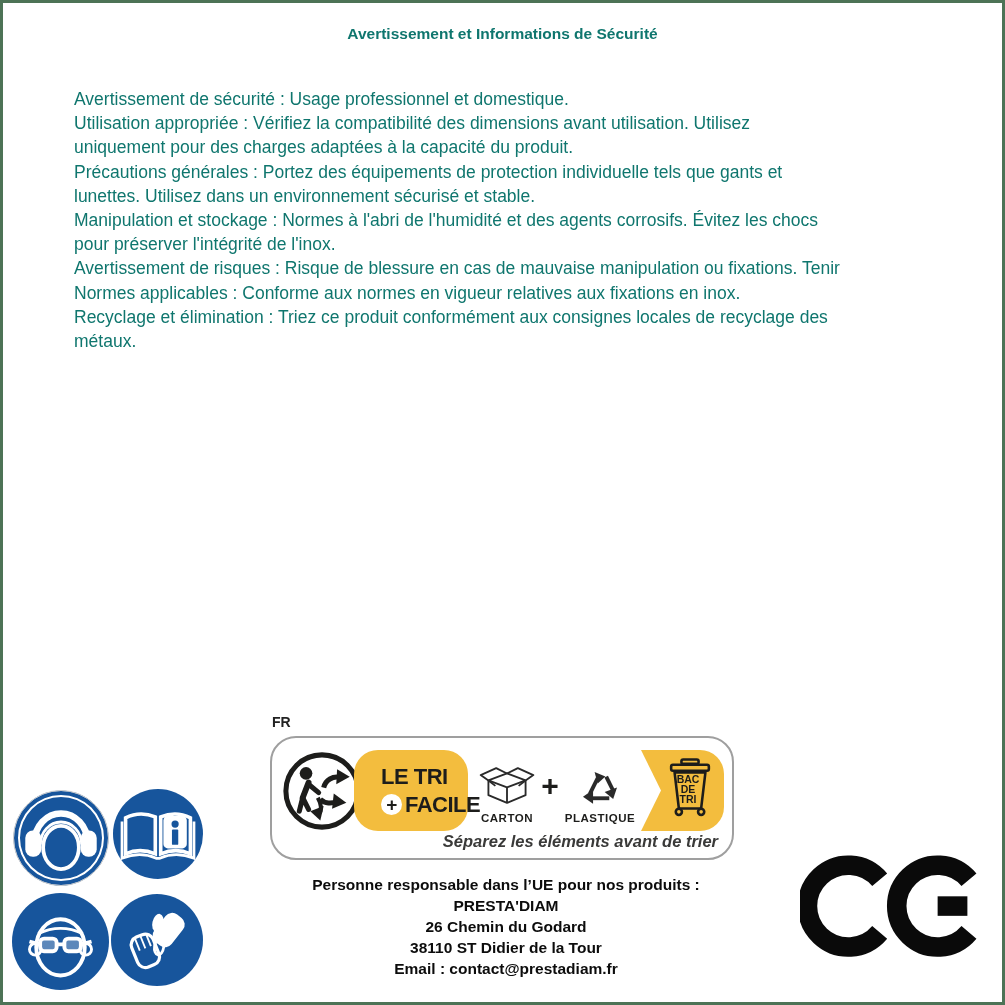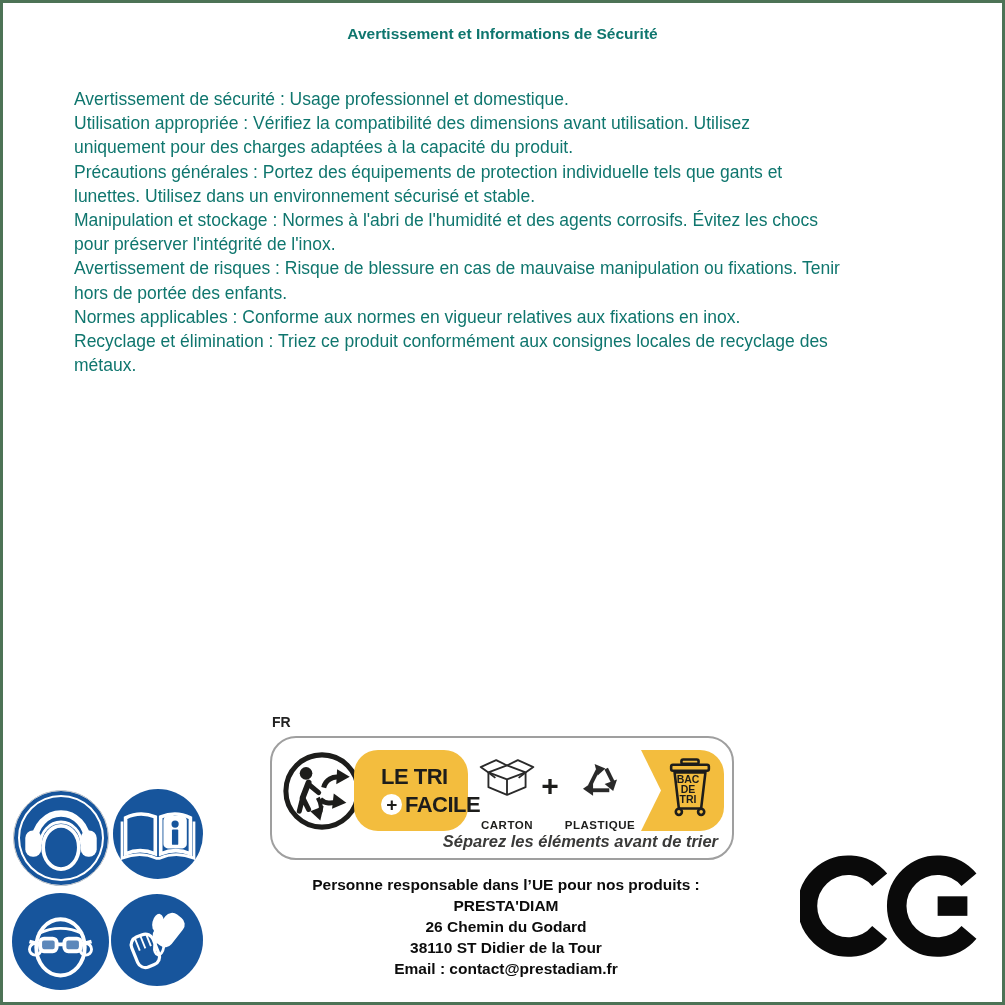--- a/index.html
+++ b/index.html
@@ -34,21 +34,21 @@
     color:#1d1d1b;padding-left:27px;box-sizing:border-box;
     display:flex;flex-direction:column;justify-content:center;gap:2px;
   }
   .letri-l1{font-size:22px;font-weight:800;letter-spacing:-0.5px;}
   .letri-l2{display:flex;align-items:center;gap:3px;font-size:22px;font-weight:800;letter-spacing:-0.5px;}
   .plus-circle{
     width:21px;height:21px;border-radius:50%;background:#fff;flex:0 0 auto;
     display:flex;align-items:center;justify-content:center;
     font-size:19px;font-weight:800;color:#1d1d1b;line-height:1;
   }
-  .mat{position:absolute;top:12px;height:81px;display:flex;flex-direction:column;align-items:center;justify-content:space-between;}
+  .mat{position:absolute;top:12px;height:81px;display:flex;flex-direction:column;align-items:center;justify-content:center;}
   .mat-carton{left:198px;width:74px;}
   .mat-plastique{left:286px;width:84px;}
   .mat-label{font-size:11.5px;font-weight:bold;color:#1d1d1b;letter-spacing:0.5px;margin-top:2px;}
   .mat-plus{
     position:absolute;left:266px;top:12px;height:72px;width:24px;
     display:flex;align-items:center;justify-content:center;
     font-size:30px;font-weight:800;color:#1d1d1b;
   }
   .bin-block{
     position:absolute;left:369px;top:12px;width:83px;height:81px;
@@ -90,21 +90,20 @@
 
 <div class="body-text">
   <div>Avertissement de sécurité : Usage professionnel et domestique.</div>
   <div>Utilisation appropriée : Vérifiez la compatibilité des dimensions avant utilisation. Utilisez</div>
   <div>uniquement pour des charges adaptées à la capacité du produit.</div>
   <div>Précautions générales : Portez des équipements de protection individuelle tels que gants et</div>
   <div>lunettes. Utilisez dans un environnement sécurisé et stable.</div>
   <div>Manipulation et stockage : Normes à l'abri de l'humidité et des agents corrosifs. Évitez les chocs</div>
   <div>pour préserver l'intégrité de l'inox.</div>
   <div>Avertissement de risques : Risque de blessure en cas de mauvaise manipulation ou fixations. Tenir</div>
-  <div>hors de portée des enfants.</div>
   <div>Normes applicables : Conforme aux normes en vigueur relatives aux fixations en inox.</div>
   <div>Recyclage et élimination : Triez ce produit conformément aux consignes locales de recyclage des</div>
   <div>métaux.</div>
 </div>
 
 <div class="fr-label">FR</div>
 
 <div class="badge">
 
   <div class="triman-wrap">

